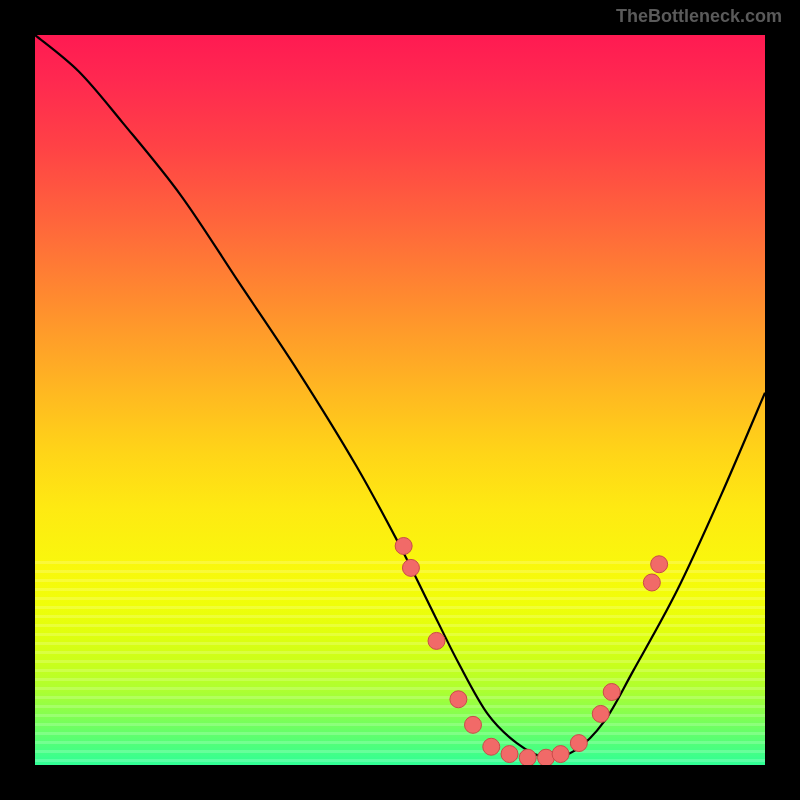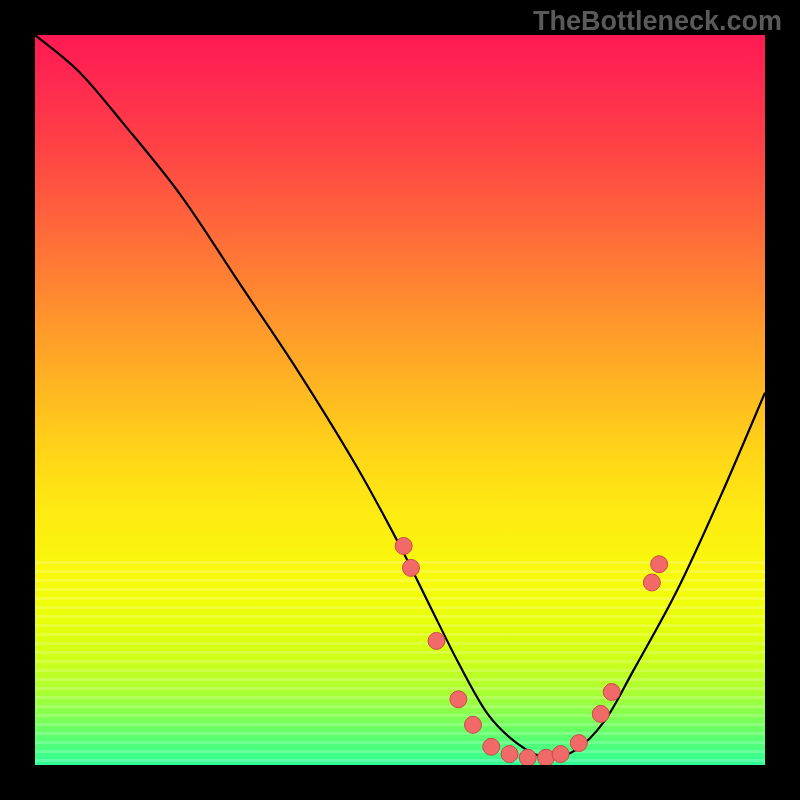--- a/index.html
+++ b/index.html
@@ -8,21 +8,21 @@
     height: 800px;
     background: #000;
     position: relative;
     overflow: hidden;
   }
   .watermark {
     position: absolute;
     top: 6px;
     right: 18px;
     font-family: Arial, sans-serif;
-    font-size: 27px;
+    font-size: 18px;
     font-weight: bold;
     color: #5a5a5a;
     z-index: 20;
   }
   .plot-area {
     position: absolute;
     left: 35px;
     top: 35px;
     width: 730px;
     height: 730px;

